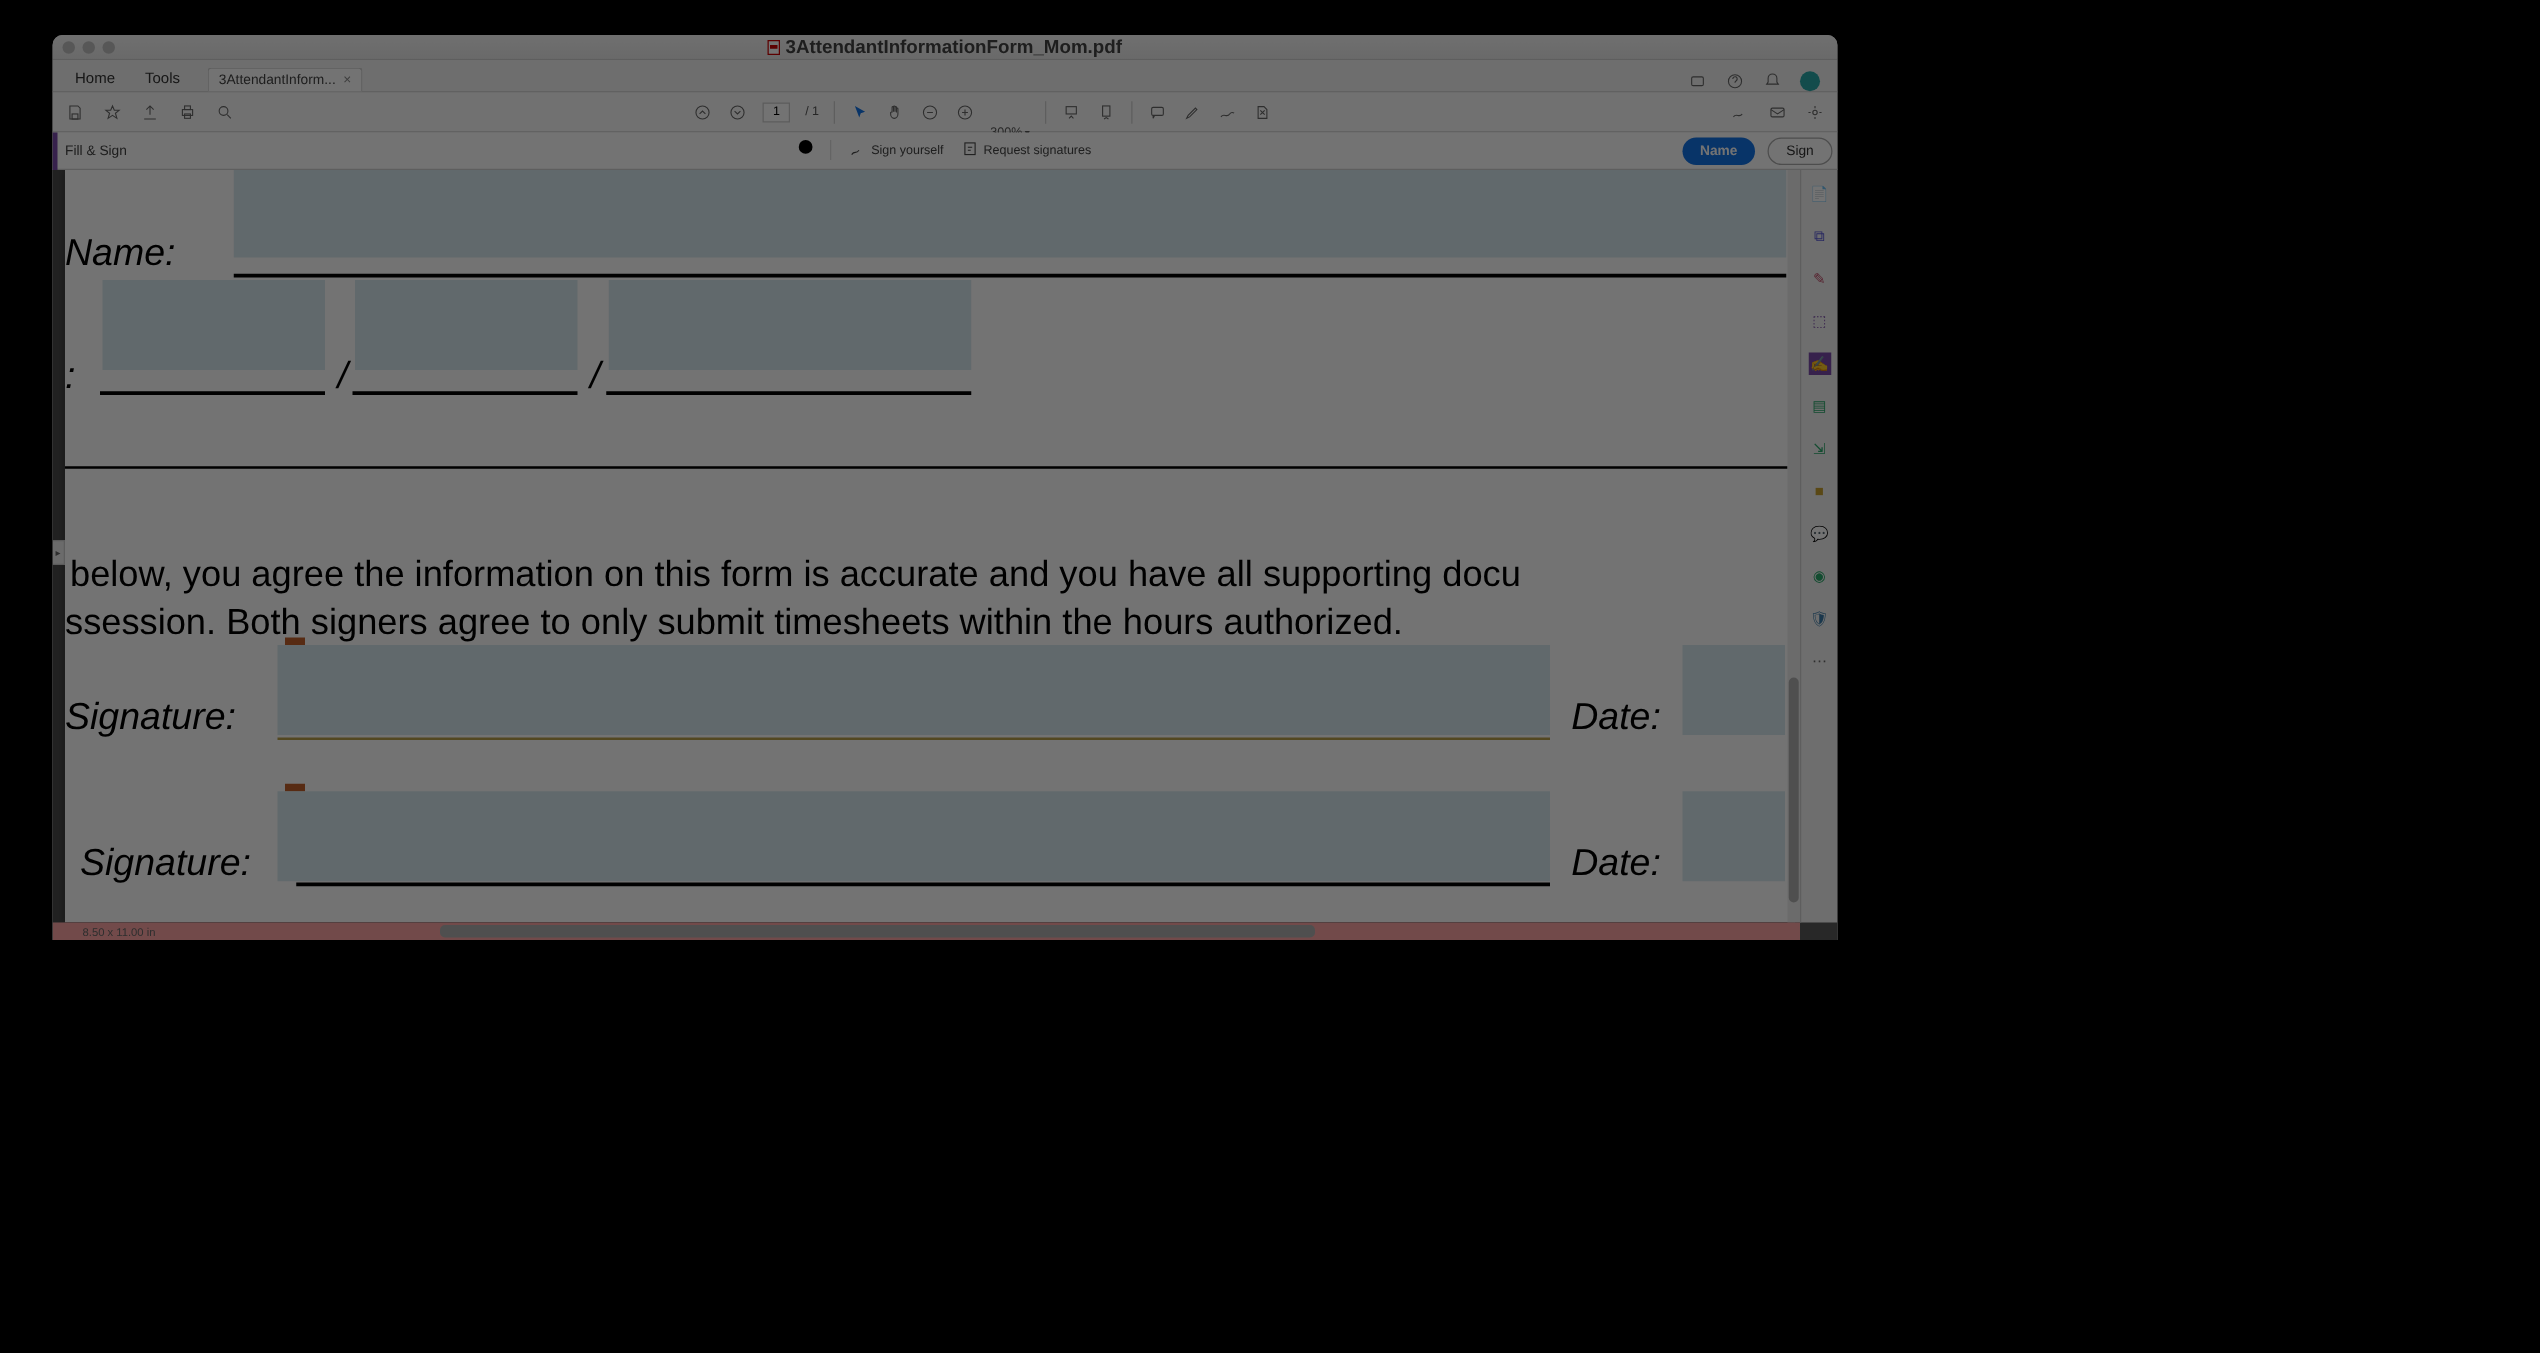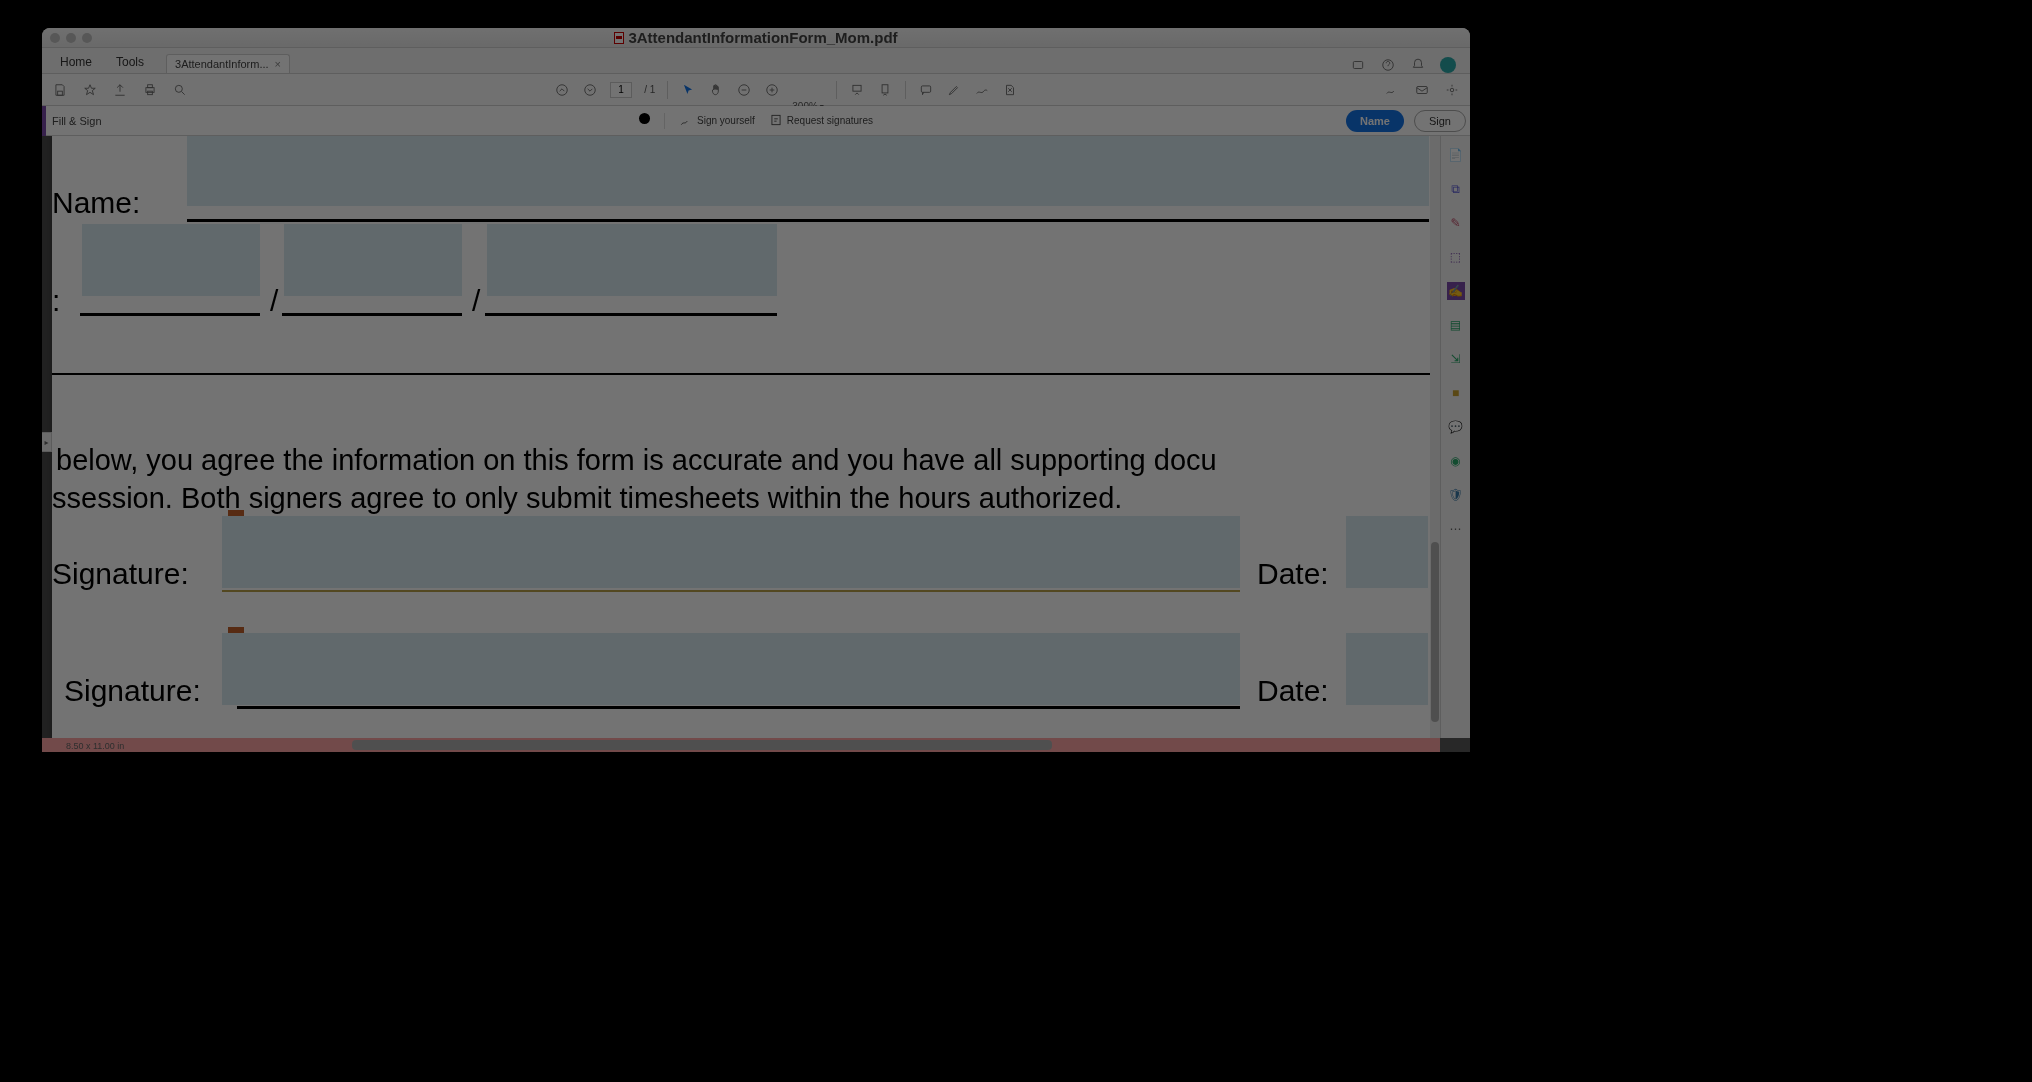--- a/index.html
+++ b/index.html
@@ -237,20 +237,21 @@
     position: absolute;
     height: 3px;
     background: #000;
   }
   .underline.gold { background: #b8a04a; height: 2px; }
   .form-label {
     position: absolute;
     font-size: 30px;
     color: #000;
     white-space: nowrap;
+    font-style: italic;
   }
   .hr {
     position: absolute;
     height: 2px;
     background: #000;
   }
   .body-text {
     position: absolute;
     font-size: 29px;
     color: #000;

